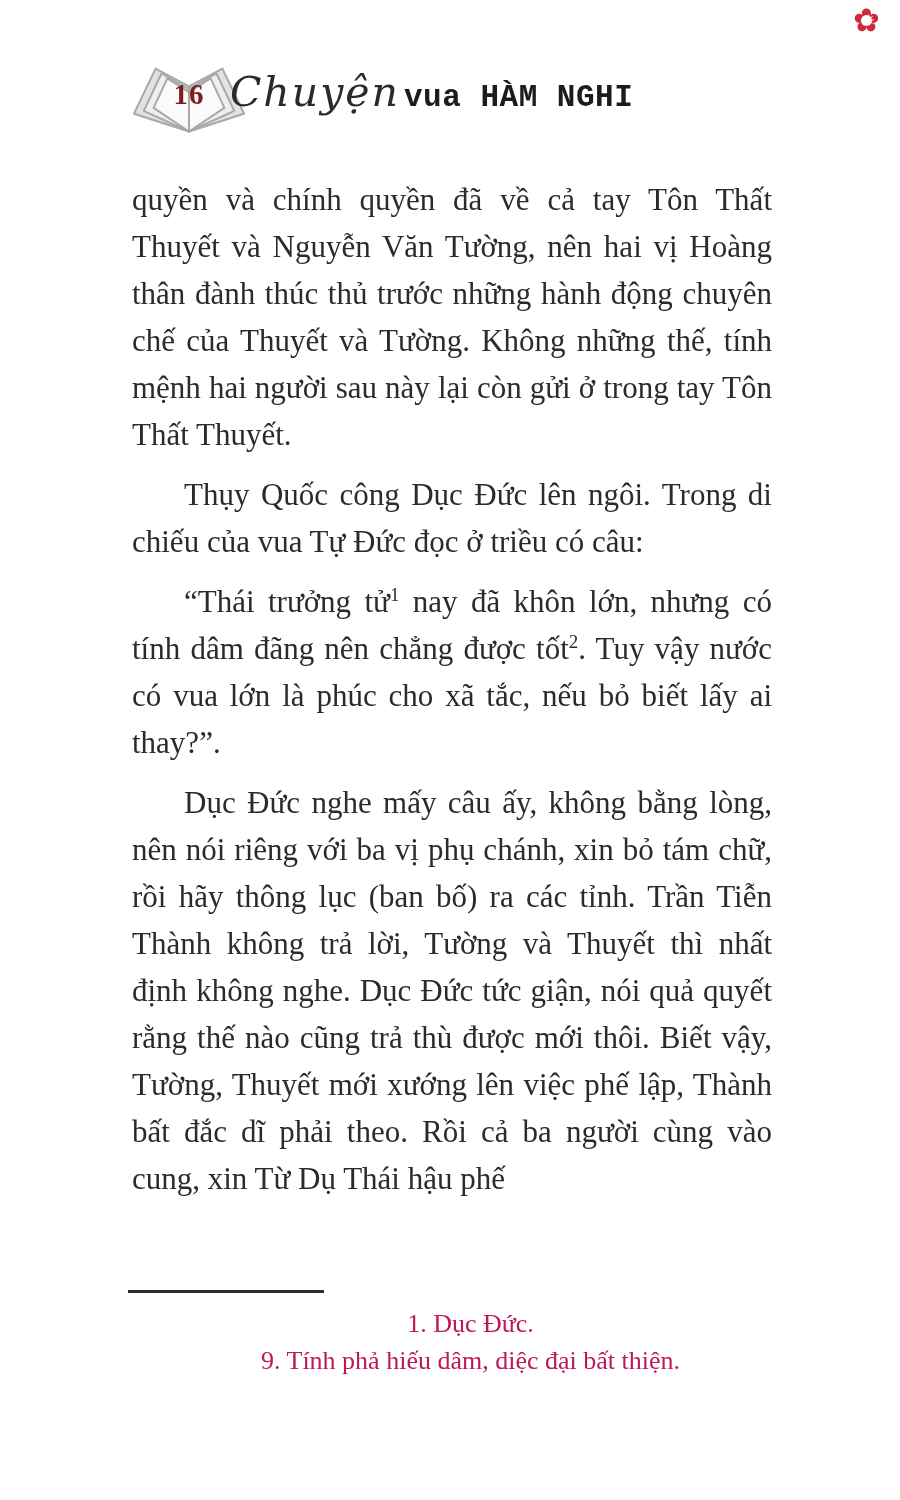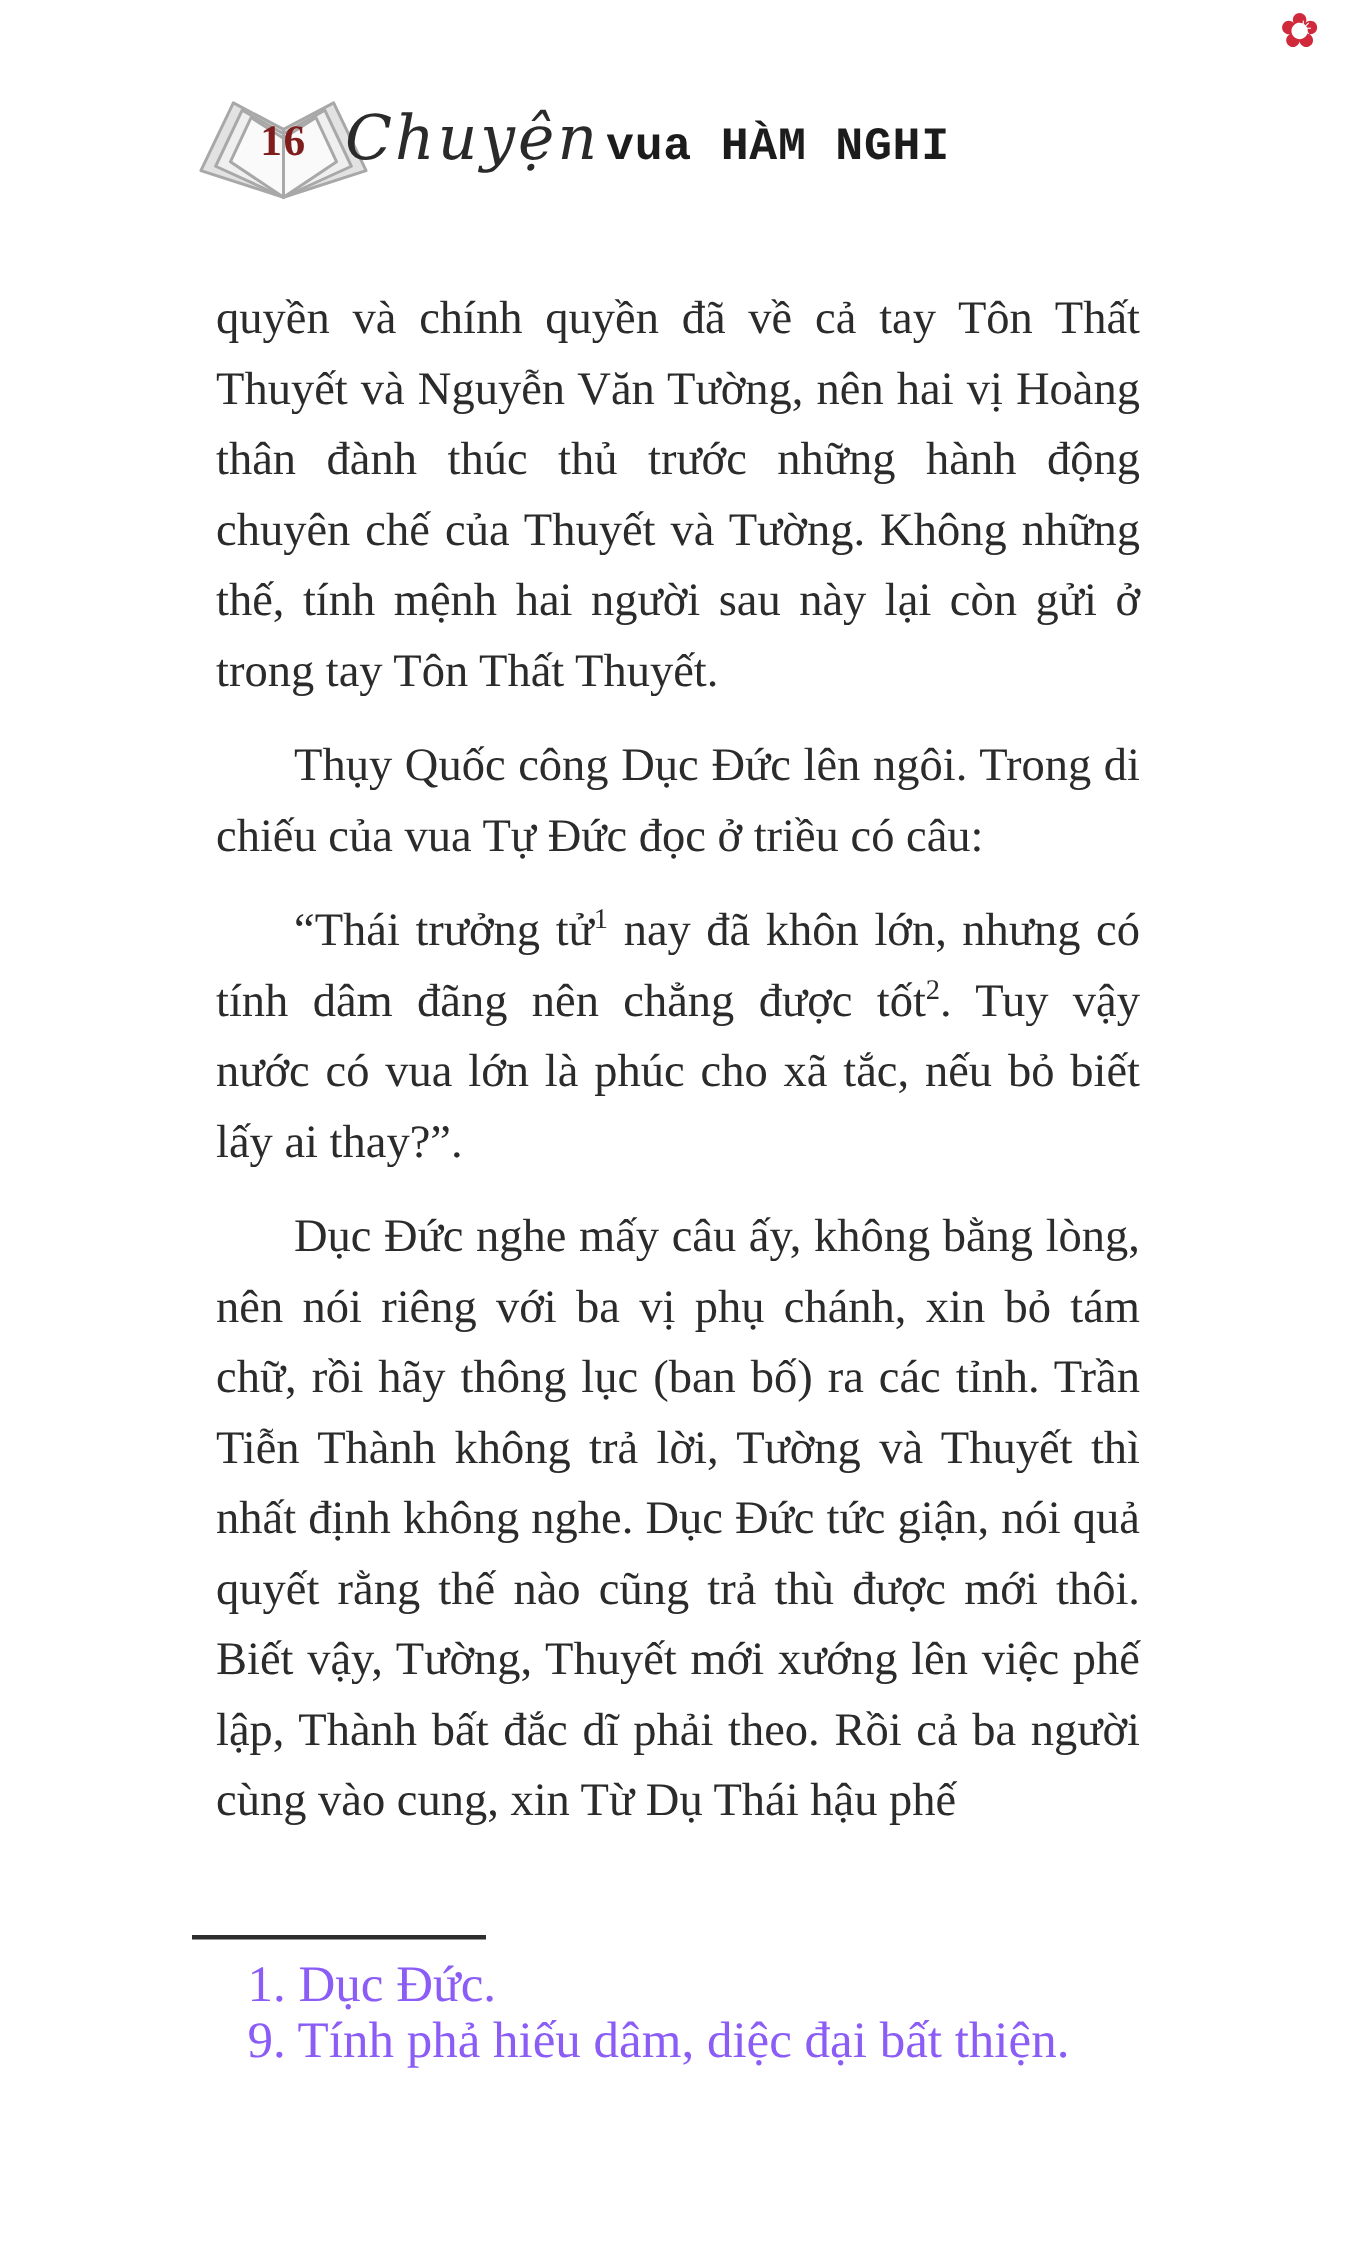--- a/index.html
+++ b/index.html
@@ -44,29 +44,29 @@
   .title-bold {
     font-family:Liberation Mono, monospace;
     font-weight:bold; font-size:31px; letter-spacing:0.5px; color:#1c1c1c;
   }
 
   
   .content {
     position:absolute; left:128px; top:172px; width:648px;
     text-align:justify; font-size:31px; line-height:47px; color:#2b2b2b;
   }
-  .content p { margin:16px; text-indent:52px; }
+  .content p { margin:4px; text-indent:52px; }
   .content p.continued { text-indent:0; }
   .content p + p { margin-top:13px; }
   sup.fnref { font-size:19px; line-height:0; vertical-align:super; }
 
   
   .footnotes {
     position:absolute; left:128px; top:1290px; width:648px;
-    font-size:34px; line-height:37px; color:#8b5cf6;
+    font-size:26px; line-height:37px; color:#be185d;text-align:center;
   }
   .fn-rule {
     width:196px; height:0; border:0;
     border-top:3px solid #2e2e2e; margin:0 0 12px 0;
   }
   .fn { padding-left:37px; }
 </style>
 </head>
 <body>
 

